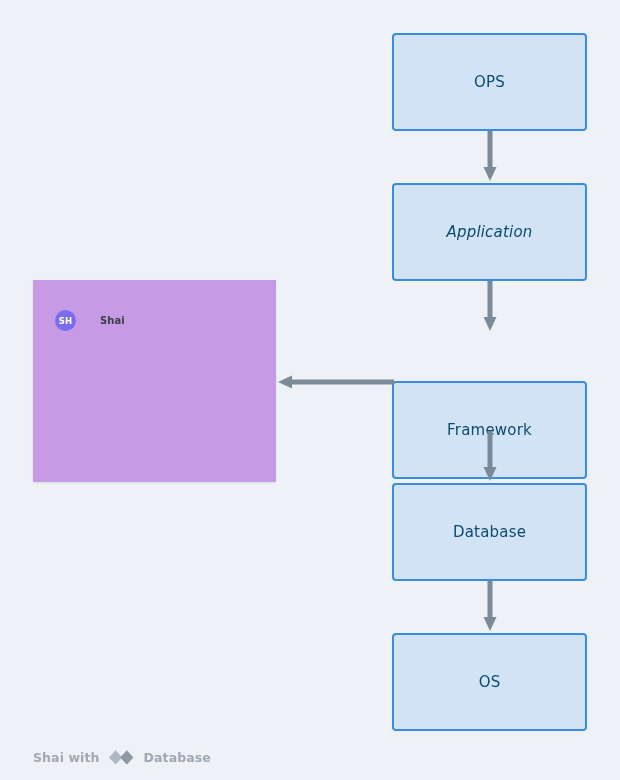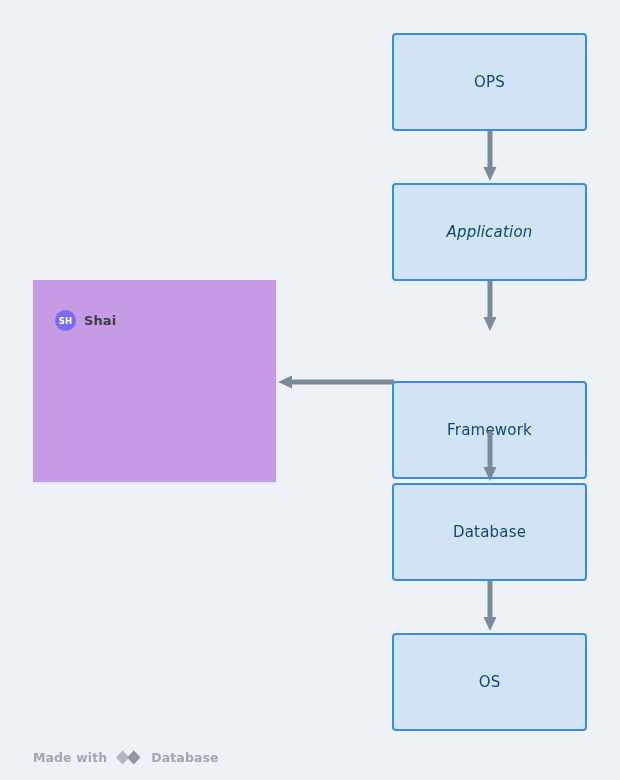--- a/index.html
+++ b/index.html
@@ -89,40 +89,40 @@
     font-size: 22px;
     line-height: 1.62;
     font-family: "DejaVu Sans", "Liberation Sans", sans-serif;
     letter-spacing: -0.2px;
     margin: 0;
     flex: 1 1 auto;
   }
   #sticky-note-author {
     display: flex;
     align-items: center;
-    gap: 8px;
+    gap: 24px;
     margin-top: 6px;
   }
   #sticky-avatar {
     width: 21px;
     height: 21px;
     border-radius: 50%;
     background: #7a6cf0;
     color: #ffffff;
     font-size: 8.5px;
     font-weight: bold;
     display: flex;
     align-items: center;
     justify-content: center;
     letter-spacing: 0.2px;
     flex: 0 0 auto;
   }
   #sticky-author-name {
     color: #3a4046;
-    font-size: 13px;
+    font-size: 10px;
     font-weight: bold;
     letter-spacing: 0.1px;
   }
 
   
   #footer {
     position: absolute;
     left: 33px;
     bottom: 14px;
     display: flex;
@@ -200,21 +200,21 @@
   </div>
 
   <div id="sticky-note">
     <div id="sticky-note-author">
       <span id="sticky-avatar">SH</span>
       <span id="sticky-author-name">Shai</span>
     </div>
   </div>
 
   <div id="footer">
-    <span>Made with</span>
+    <span>Shai with</span>
     <span id="footer-logo">
       <svg width="30" height="17" viewBox="0 0 30 17" xmlns="http://www.w3.org/2000/svg">
         <path d="M8.6 1.2 L15.2 8.4 L8.6 15.6 L2.0 8.4 Z" fill="#aeb8c2"></path>
         <path d="M19.8 1.2 L26.4 8.4 L19.8 15.6 L13.2 8.4 Z" fill="#8d98a4"></path>
       </svg>
     </span>
     <span>Database</span>
   </div>
 
 </div>

